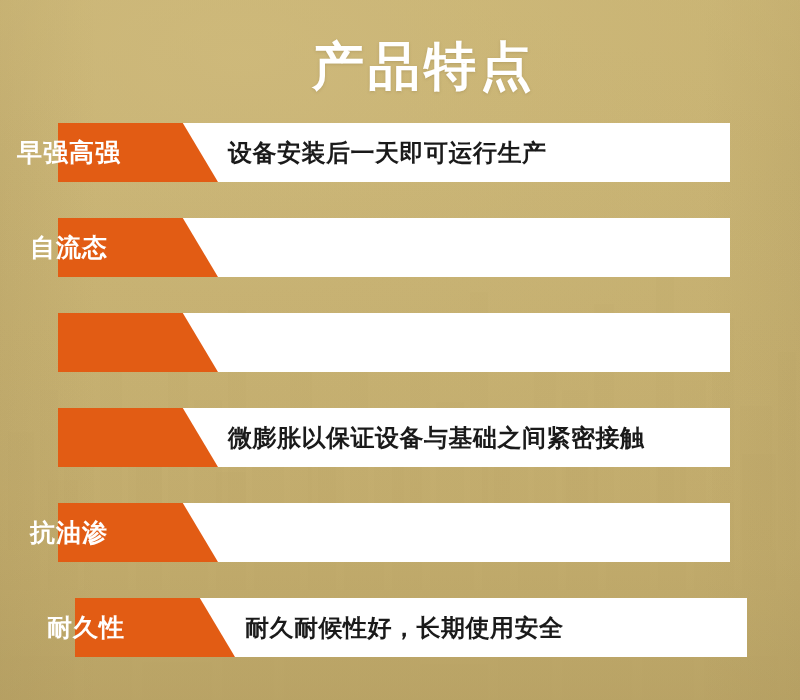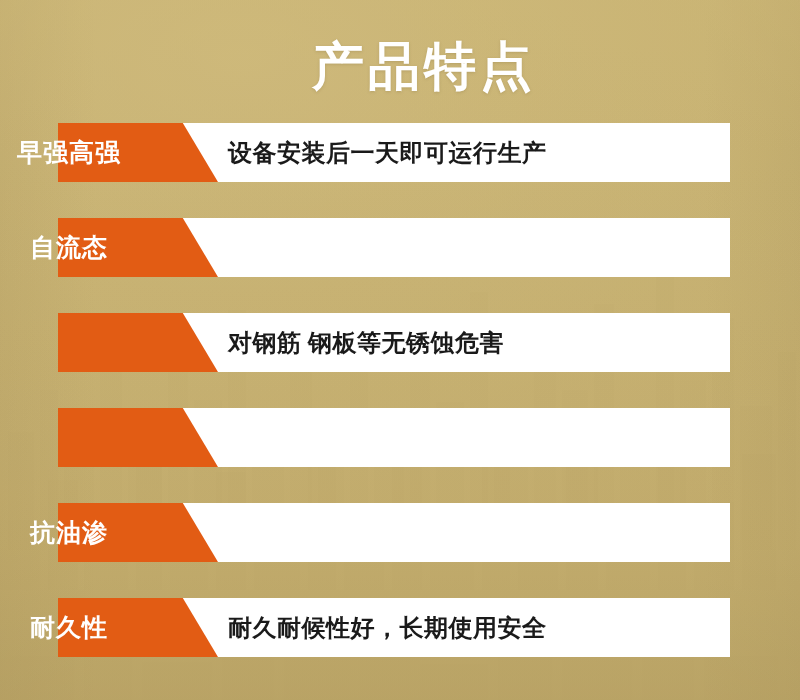--- a/index.html
+++ b/index.html
@@ -87,21 +87,21 @@
     top: 123px;
     left: 0;
     width: 680px;
     font-family: Liberation Serif, serif;
   }
   .row {
     position: relative;
     height: 59px;
     margin-bottom: 36px;
   }
-  .row:last-child { margin-bottom: 0; }
+  .row:last-child { margin-bottom: 0; margin-left: 17px; }
 
   .panel {
     position: absolute;
     left: 58px;
     top: 0;
     width: 672px;
     height: 59px;
     background: #ffffff;
   }
 
@@ -232,26 +232,26 @@
 
     <div class="row">
       <div class="panel"></div>
       <div class="tag"></div>
       <div class="tag-label">自流态</div>
     </div>
 
     <div class="row">
       <div class="panel"></div>
       <div class="tag"></div>
-      <div class="desc">对钢筋  钢板等无锈蚀危害</div>
-    </div>
-
-    <div class="row">
-      <div class="panel"></div>
-      <div class="tag"></div>
+    </div>
+
+    <div class="row">
+      <div class="panel"></div>
+      <div class="tag"></div>
+      <div class="desc">微膨胀以保证设备与基础之间紧密接触</div>
     </div>
 
     <div class="row">
       <div class="panel"></div>
       <div class="tag"></div>
       <div class="tag-label">抗油渗</div>
     </div>
 
     <div class="row">
       <div class="panel"></div>

